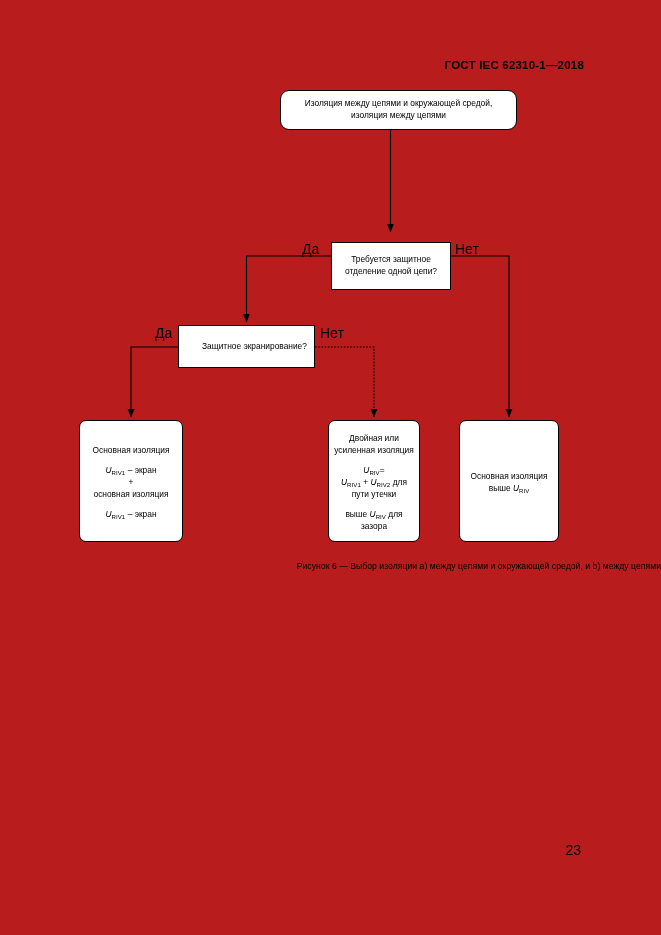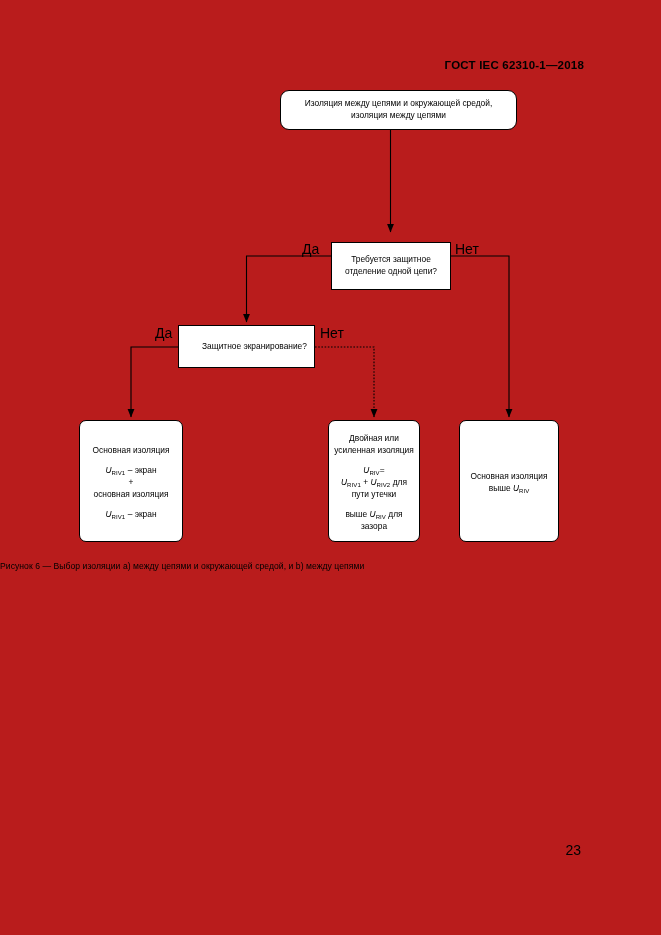--- a/index.html
+++ b/index.html
@@ -34,24 +34,24 @@
   .page-number {
     position: absolute;
     right: 80px;
     top: 842px;
     font-size: 14px;
   }
 
   
   .figure-caption {
     position: absolute;
-    left: 0;
+    left: 6px;
     right: 0;
     top: 561px;
-    text-align: left;
+    text-align: right;
     font-size: 8.6px;
     letter-spacing: 0.05px;
   }
 
   
   #flowchart {
     position: absolute;
     left: 0;
     top: 0;
     width: 661px;

